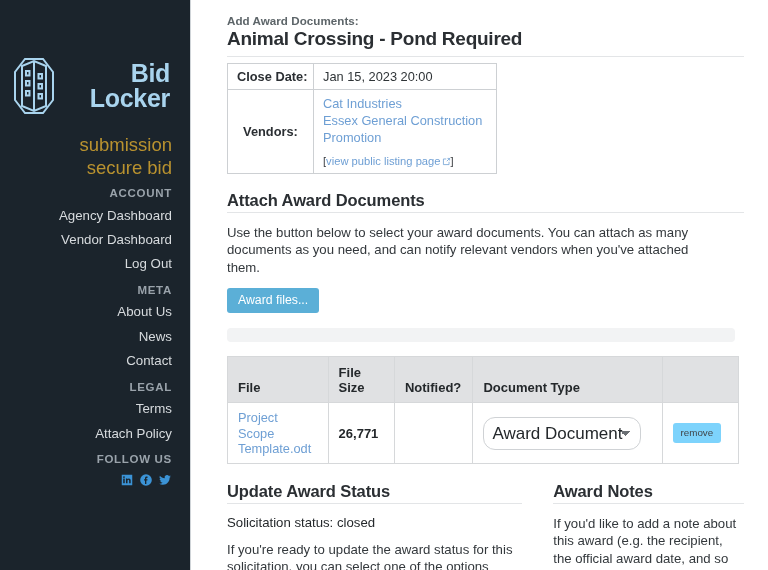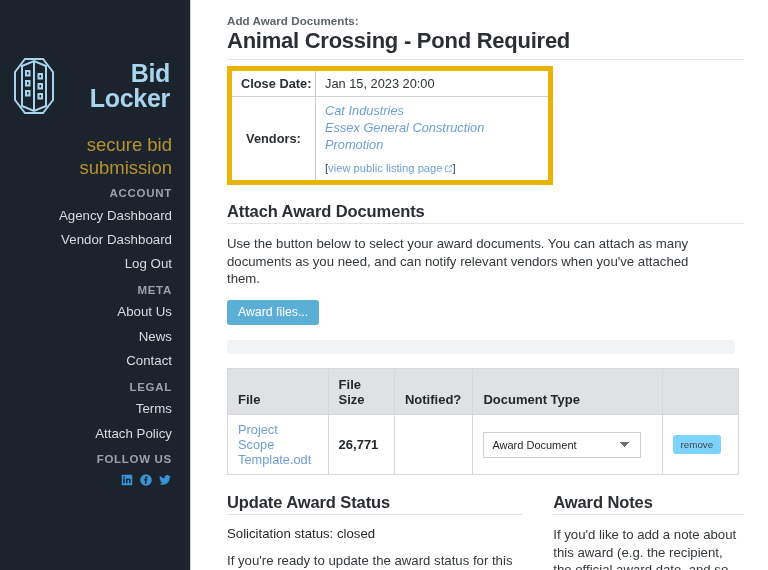--- a/index.html
+++ b/index.html
@@ -80,36 +80,36 @@
     color: #2f3437;
   }
   .eyebrow {
     font-size: 11.6px;
     font-weight: bold;
     color: #5d6569;
     letter-spacing: 0.05px;
     margin-bottom: 1px;
   }
   h1.page-title {
-    font-size: 22px;
+    font-size: 19px;
     font-weight: bold;
     color: #2b2f33;
     margin: 0 0 6px 0;
     letter-spacing: -0.25px;
     padding-bottom: 6px;
     border-bottom: 1px solid #e3e5e7;
     line-height: 1.15;
   }
 
   
   table.summary {
     border-collapse: collapse;
-    border: 5px solid #eab308;
+    border: 1px solid #eab308;
     margin-top: 6px;
-    width: 326px;
+    width: 270px;
     table-layout: fixed;
   }
   table.summary td {
     border: 1px solid #cdd0d3;
     padding: 5px 9px;
     font-size: 12.8px;
     vertical-align: middle;
   }
   table.summary td.lbl {
     width: 86px;
@@ -117,21 +117,20 @@
     text-align: center;
     color: #2b2f33;
     white-space: nowrap;
   }
   .vend-link {
     display: block;
     color: #6e9fd4;
     text-decoration: none;
     font-size: 12.8px;
     line-height: 1.33;
-    font-style: italic;
   }
   .listing-line {
     margin-top: 9px;
     font-size: 11.2px;
     color: #3d4145;
   }
   .listing-line a { color: #6e9fd4; text-decoration: none; }
   .ext-ic { display: inline-block; vertical-align: -1px; margin-left: 1px; }
 
   h2.sec {
@@ -206,25 +205,25 @@
   td.file-cell a {
     color: #6e9fd4;
     text-decoration: none;
     font-size: 12.8px;
     line-height: 1.18;
     display: block;
   }
   td.size-cell { font-weight: bold; font-size: 13.2px; }
   select.doctype {
     width: 158px;
-    font-size: 11px;
+    font-size: 17px;
     font-family: "Liberation Sans", sans-serif;
     padding: 6px 8px;
     border: 1px solid #cfd2d5;
-    border-radius: 0;
+    border-radius: 12px;
     background: #fff;
     color: #24282b;
     appearance: none;
     -webkit-appearance: none;
     background-image:
       linear-gradient(45deg, transparent 50%, #6a6f73 50%),
       linear-gradient(135deg, #6a6f73 50%, transparent 50%);
     background-position:
       calc(100% - 15px) 50%,
       calc(100% - 10px) 50%;
@@ -278,22 +277,22 @@
           <rect x="16" y="37" width="3.5" height="4.5"></rect>
           <rect x="28.5" y="20" width="3.5" height="4.5"></rect>
           <rect x="28.5" y="30" width="3.5" height="4.5"></rect>
           <rect x="28.5" y="40" width="3.5" height="4.5"></rect>
         </svg>
       </span>
       <span class="logo-text">Bid Locker</span>
     </div>
 
     <div class="tagline">
+      <div>submission</div>
       <div>secure bid</div>
-      <div>submission</div>
     </div>
 
     <div class="nav-head">ACCOUNT</div>
     <a class="nav-link" href="#">Agency Dashboard</a>
     <a class="nav-link" href="#">Vendor Dashboard</a>
     <a class="nav-link" href="#">Log Out</a>
 
     <div class="nav-head">META</div>
     <a class="nav-link" href="#">About Us</a>
     <a class="nav-link" href="#">News</a>

